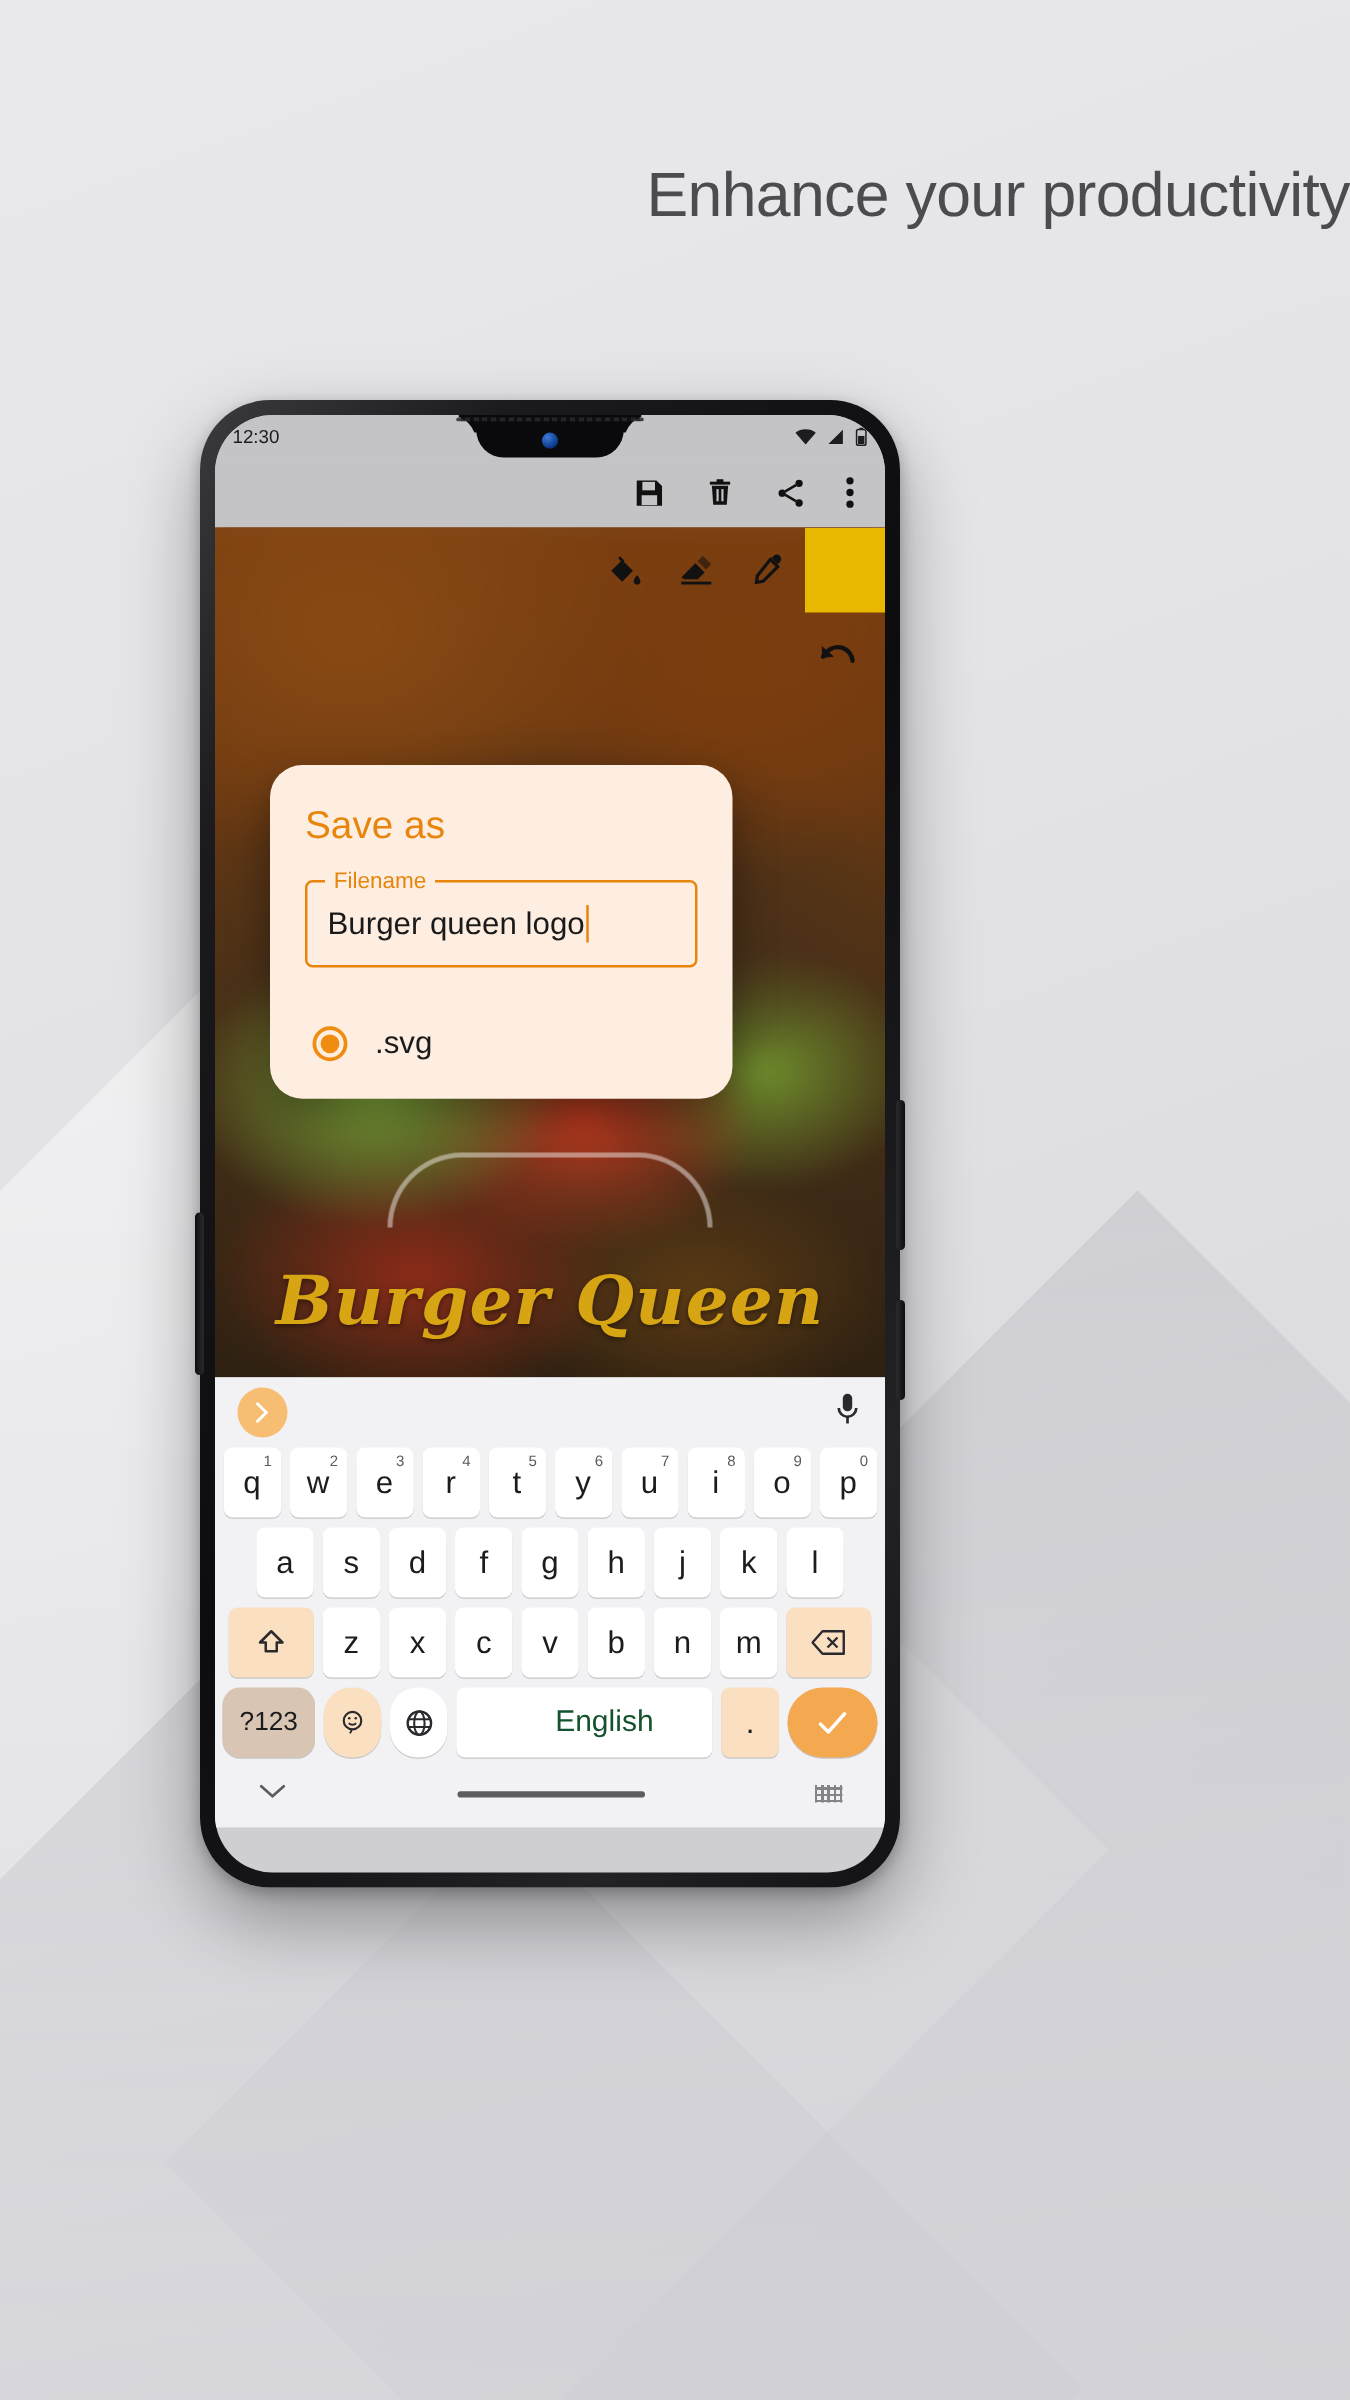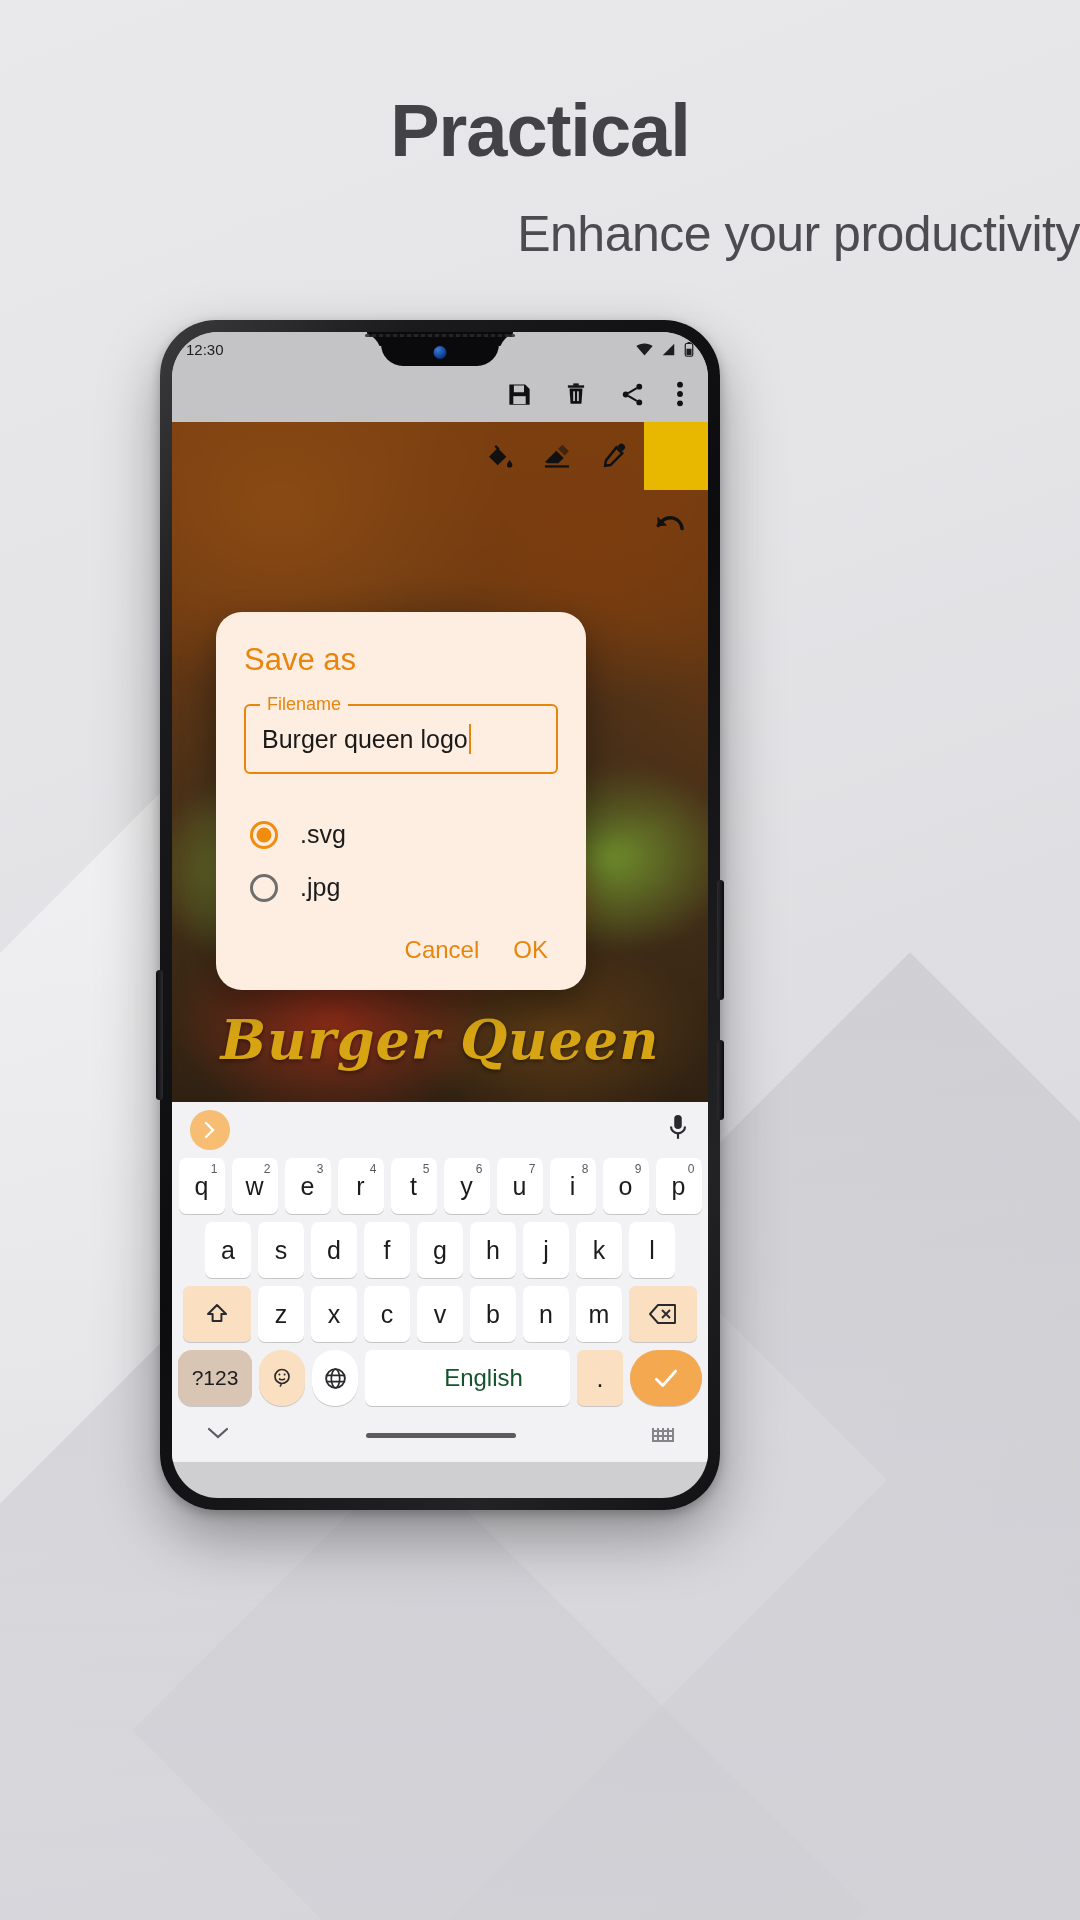--- a/index.html
+++ b/index.html
@@ -354,21 +354,20 @@
 </style>
 </head>
 <body>
 
 <div class="bg-base"></div>
 <div class="bg-diag1"></div>
 <div class="bg-diag2"></div>
 <div class="bg-diag3"></div>
 
 <div class="headline-wrap">
-  <div class="headline">Practical</div>
   <div class="subhead">Enhance your productivity</div>
 </div>
 
 <div class="phone">
   <div class="btn-vol"></div>
   <div class="btn-pwr"></div>
   <div class="btn-left"></div>
 
   <div class="phone-screen">
     <div class="speaker"></div>
@@ -471,29 +470,21 @@
         <div class="field">
           <span class="field-label">Filename</span>
           <span class="field-value" placeholder="Filename">Burger queen logo</span>
             <span class="caret"></span>
         </div>
 
         <div class="radio-row">
           <span class="radio sel"></span>
           <span class="radio-label">.svg</span>
         </div>
-        <div class="radio-row">
-          <span class="radio"></span>
-          <span class="radio-label">.jpg</span>
-        </div>
-
-        <div class="dialog-actions">
-          <button class="dlg-btn">Cancel</button>
-          <button class="dlg-btn">OK</button>
-        </div>
+
       </div>
     </div>
 
     <div class="keyboard">
       <div class="kb-suggest">
         <span class="kb-chev">
           <svg width="14" height="18" viewBox="0 0 12 18">
               <path d="M2 2 9 9 2 16" stroke="#fff" stroke-width="2.4" fill="none" stroke-linecap="round"></path>
             </svg>
         </span>

